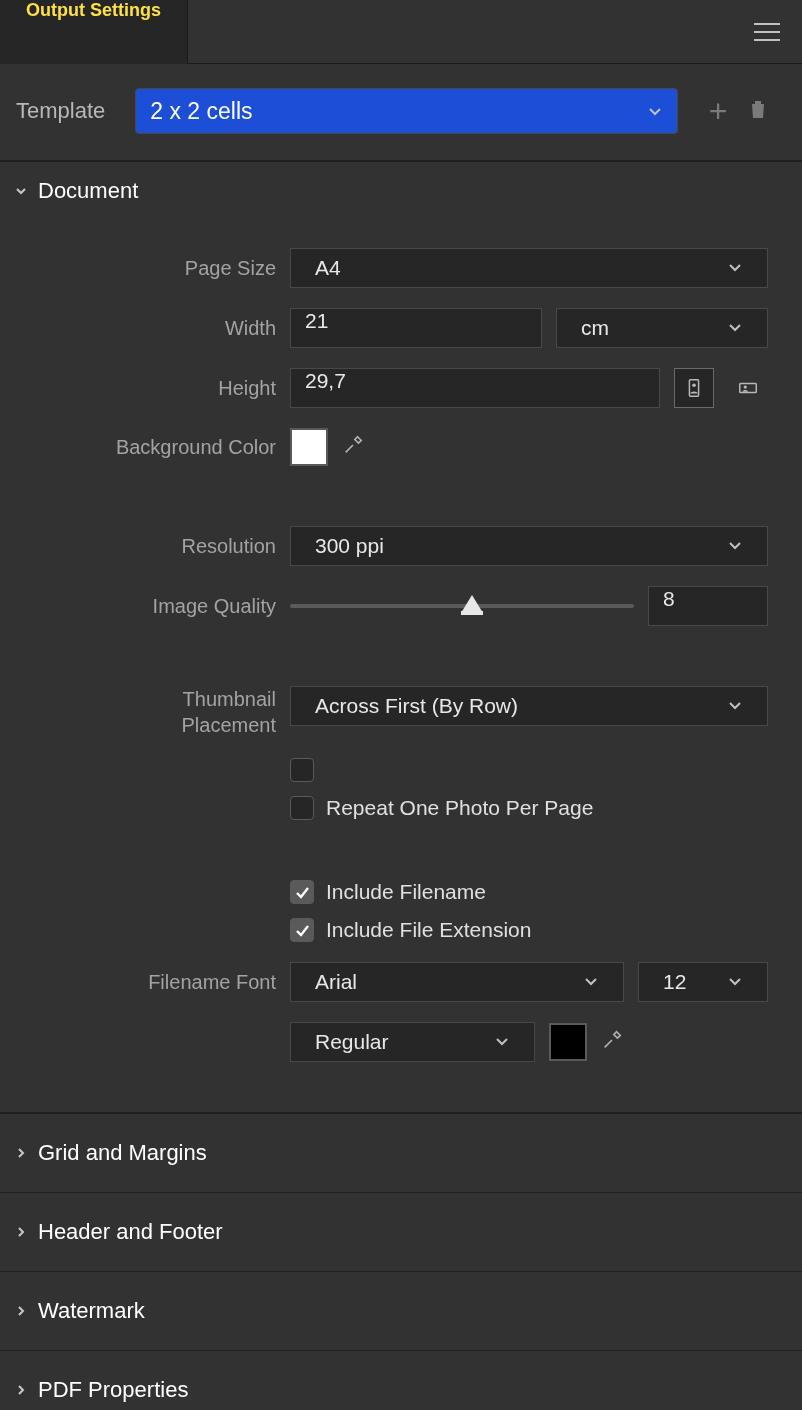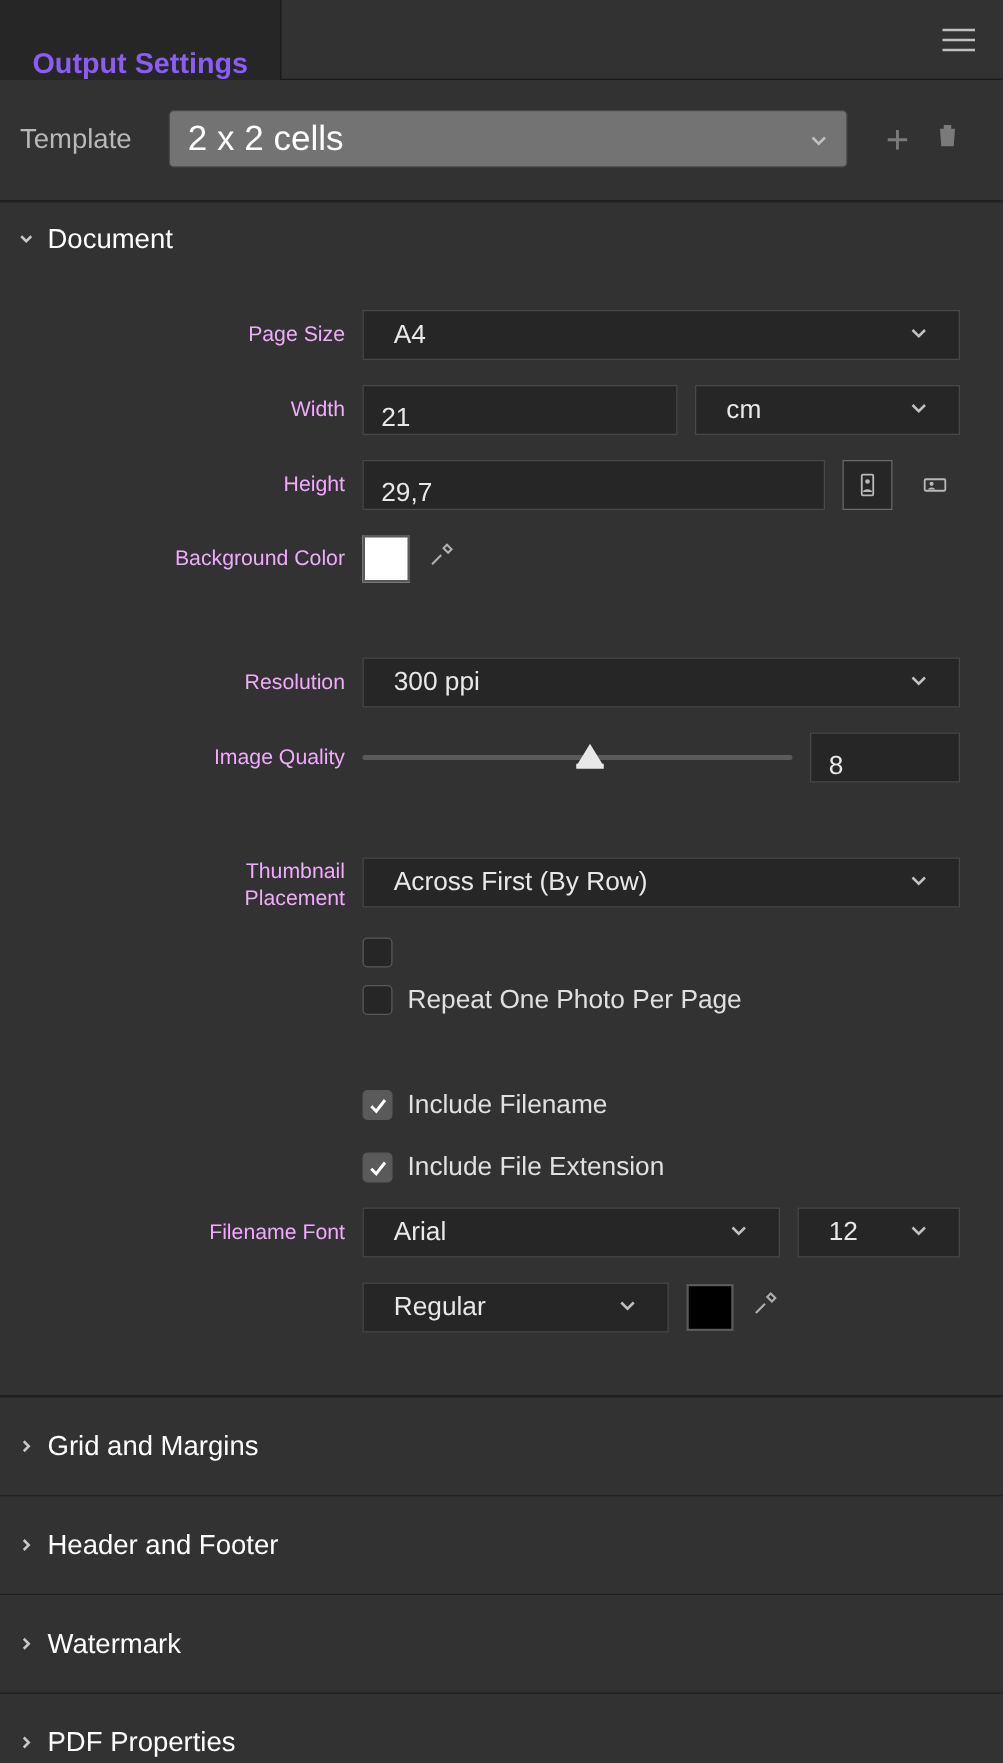--- a/index.html
+++ b/index.html
@@ -17,24 +17,24 @@
   align-items: center;
   justify-content: space-between;
   height: 64px;
   border-bottom: 1px solid #1a1a1a;
 }
 .tab {
   background: #262626;
   height: 64px;
   padding: 0 26px;
   display: flex;
-  align-items: flex-end;
+  align-items: flex-start;
   font-weight: 600;
-  font-size: 23px;
-  color: #8b5cf6;
+  font-size: 18px;
+  color: #fde047;
   border-right: 1px solid #1a1a1a;
 }
 .hamburger {
   display: flex;
   flex-direction: column;
   gap: 6px;
   padding: 0 22px;
 }
 .hamburger span {
   display: block;
@@ -49,29 +49,29 @@
   border-bottom: 1px solid #1f1f1f;
 }
 .template-label {
   color: #b8b8b8;
   margin-right: 30px;
   font-size: 22px;
 }
 .template-select {
   flex: 1;
   height: 46px;
-  background: #737373;
+  background: #1d4ed8;
   border: 1px solid #484848;
   border-radius: 4px;
   display: flex;
   align-items: center;
   justify-content: space-between;
   padding: 0 14px;
   color: #fff;
-  font-size: 28px;
+  font-size: 23px;
 }
 .icon-btn { width: 40px; display:flex; align-items:center; justify-content:center; color:#7a7a7a; }
 .plus-icon::before { content:"+"; font-size: 32px; font-weight: 300; }
 .trash-icon svg { width: 24px; height: 26px; fill: #7a7a7a; }
 
 .section-header {
   display: flex;
   align-items: center;
   padding: 16px 12px;
   border-top: 1px solid #1f1f1f;
@@ -94,22 +94,22 @@
 .row {
   display: flex;
   align-items: center;
   margin-bottom: 20px;
 }
 .row.top { align-items: flex-start; }
 .row-label {
   width: 290px;
   text-align: right;
   padding-right: 14px;
-  color: #f0abfc;
-  font-size: 17px;
+  color: #a3a3a3;
+  font-size: 20px;
   line-height: 1.3;
 }
 .row-content {
   flex: 1;
   display: flex;
   align-items: center;
   gap: 14px;
 }
 
 .select {
@@ -125,21 +125,21 @@
 }
 .select.full { flex: 1; }
 .input {
   height: 40px;
   background: #262626;
   border: 1px solid #484848;
   padding: 0 14px;
   color: #e8e8e8;
   font-size: 21px;
   display: flex;
-  align-items: flex-end;
+  align-items: flex-start;
 }
 .chev-down svg { width: 16px; height: 16px; stroke: #c0c0c0; fill: none; stroke-width: 2; }
 
 .swatch {
   width: 38px; height: 38px;
   border: 2px solid #5a5a5a;
 }
 .swatch.white { background: #fff; }
 .swatch.black { background: #000; }
 .eyedropper svg { width: 22px; height: 22px; stroke: #b0b0b0; fill: none; stroke-width: 1.8; }
@@ -359,21 +359,21 @@
         <div class="checkbox"></div>
         <span class="cb-label">Repeat One Photo Per Page</span>
       </div>
     </div>
   </div>
 
   <div class="spacer-lg"></div>
 
   <div class="row" style="margin-bottom:6px">
     <div class="row-label"></div>
-    <div class="row-content" style="flex-direction:column; align-items:flex-start; gap:12px">
+    <div class="row-content" style="flex-direction:column; align-items:flex-start; gap:0">
       <div class="checkbox-row">
         <div class="checkbox checked">
             <svg viewBox="0 0 16 16">
               <polyline points="3,9 7,13 14,4"></polyline>
             </svg>
           </div>
         <span class="cb-label">Include Filename</span>
       </div>
       <div class="checkbox-row">
         <div class="checkbox checked">

